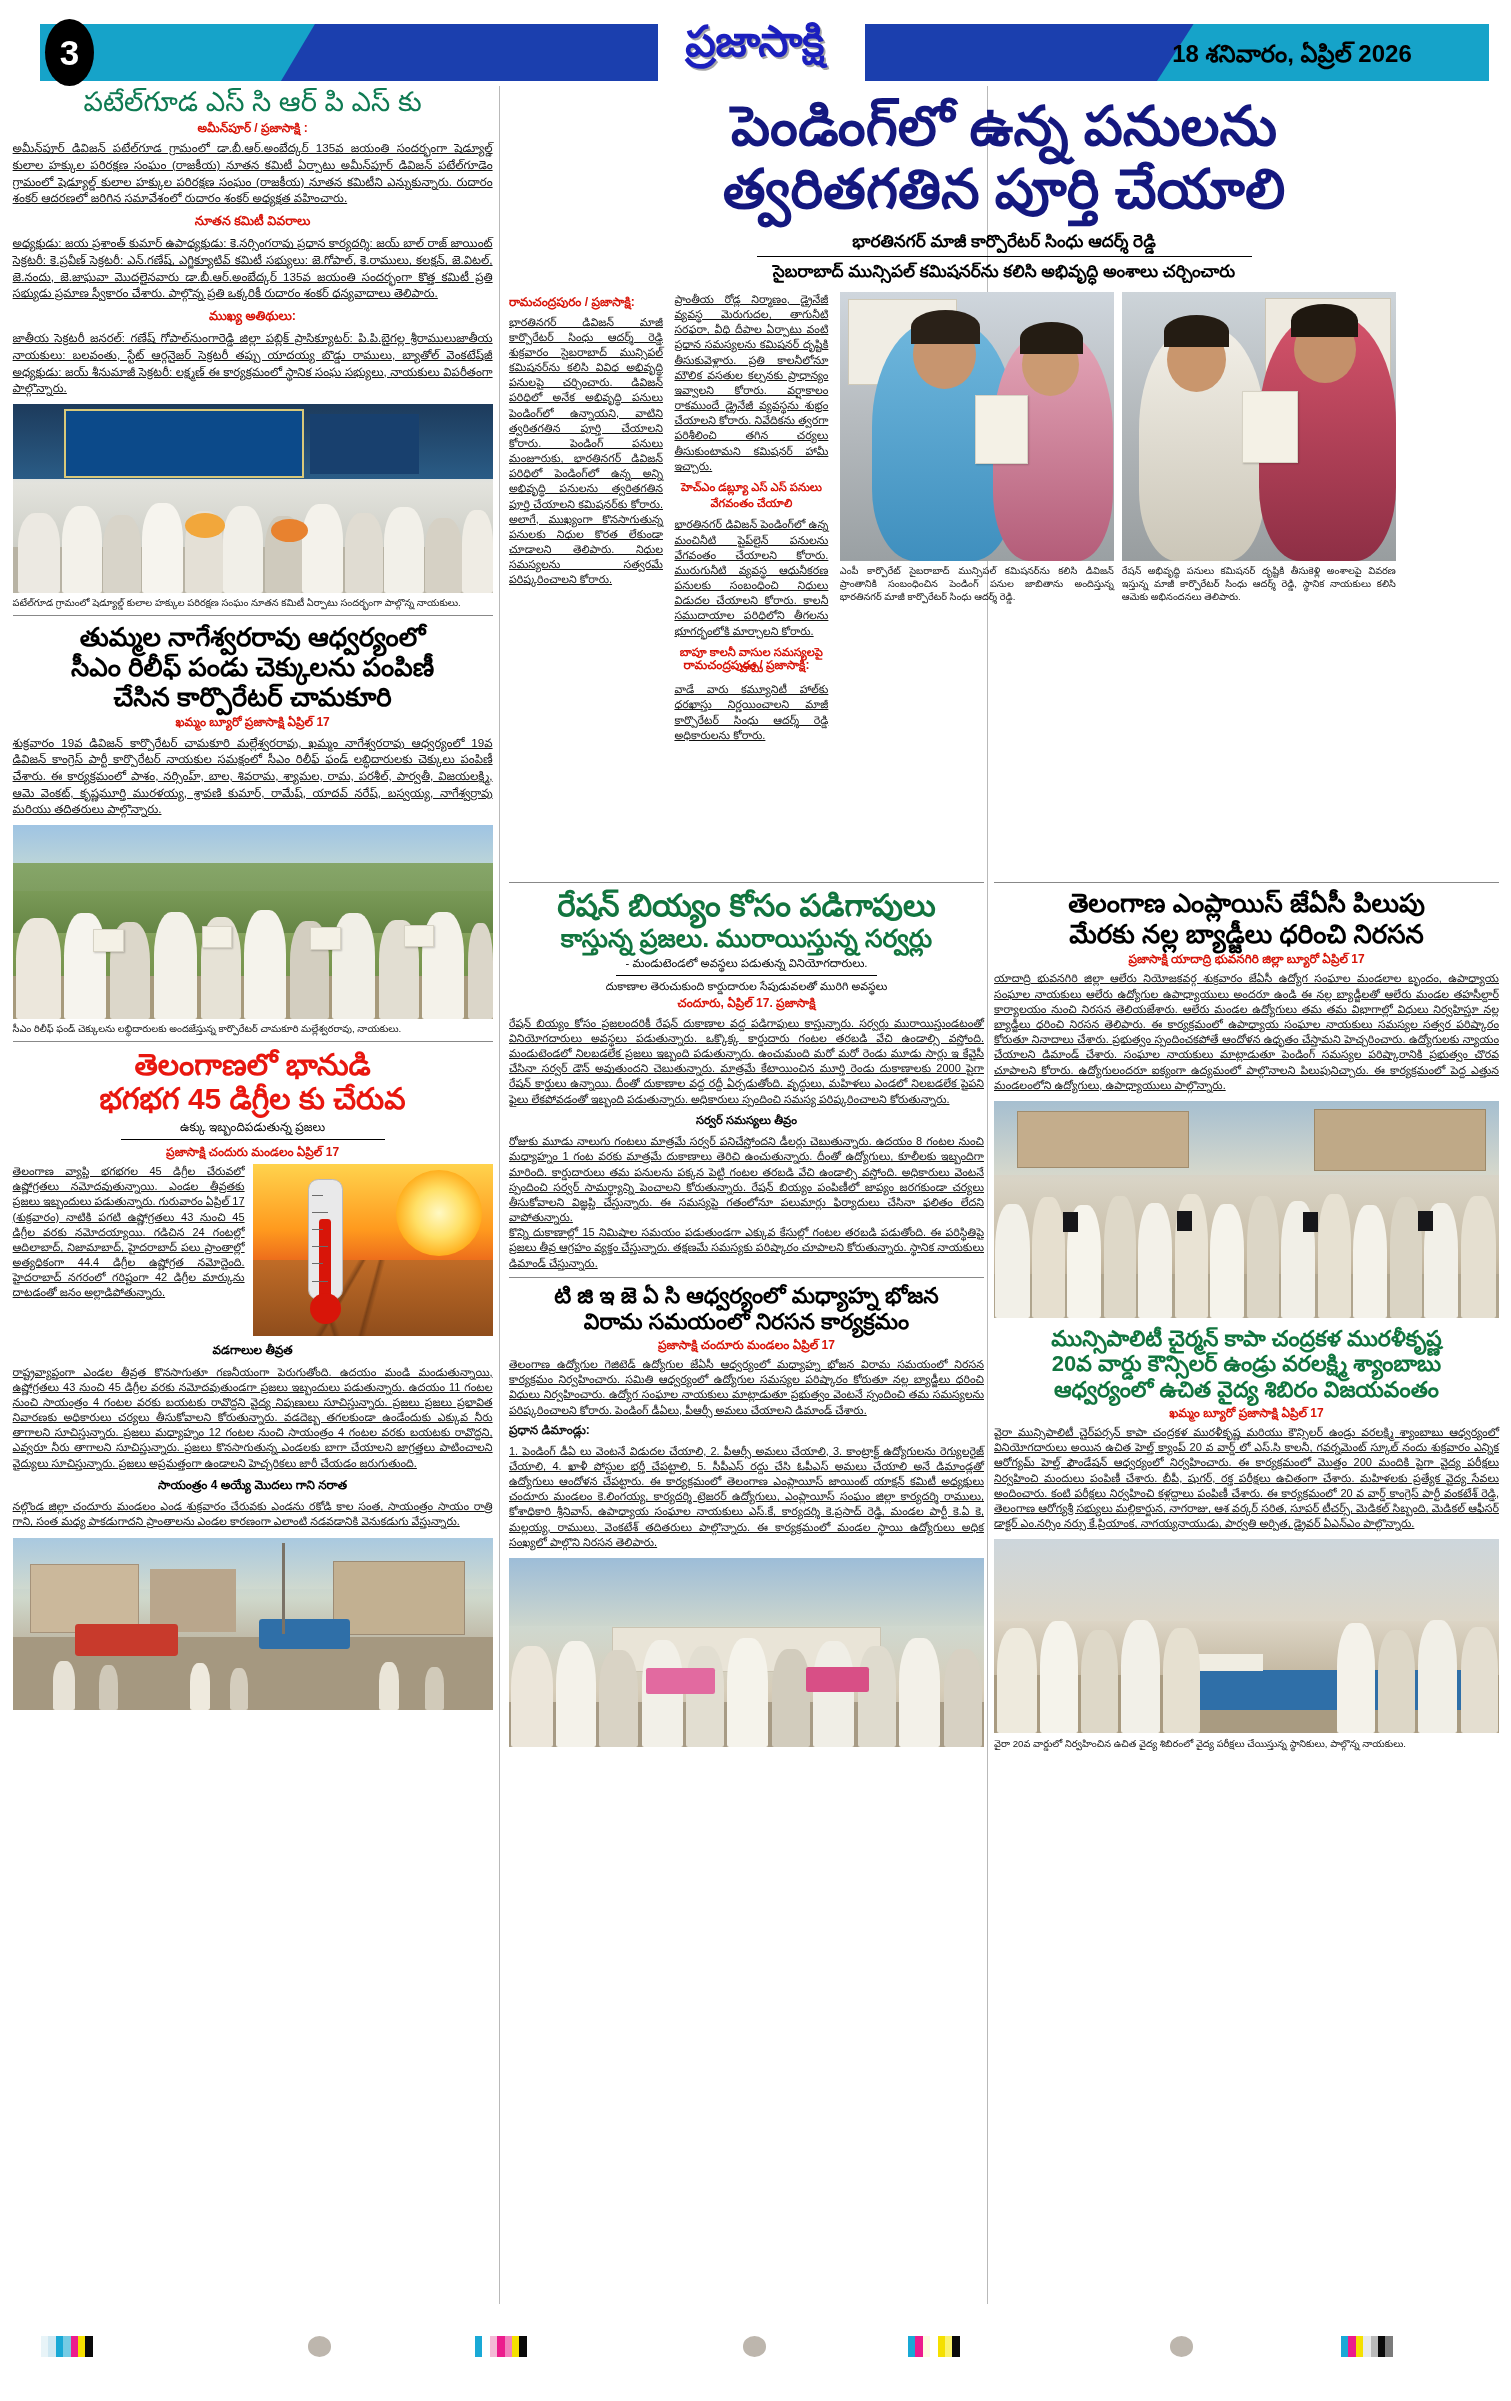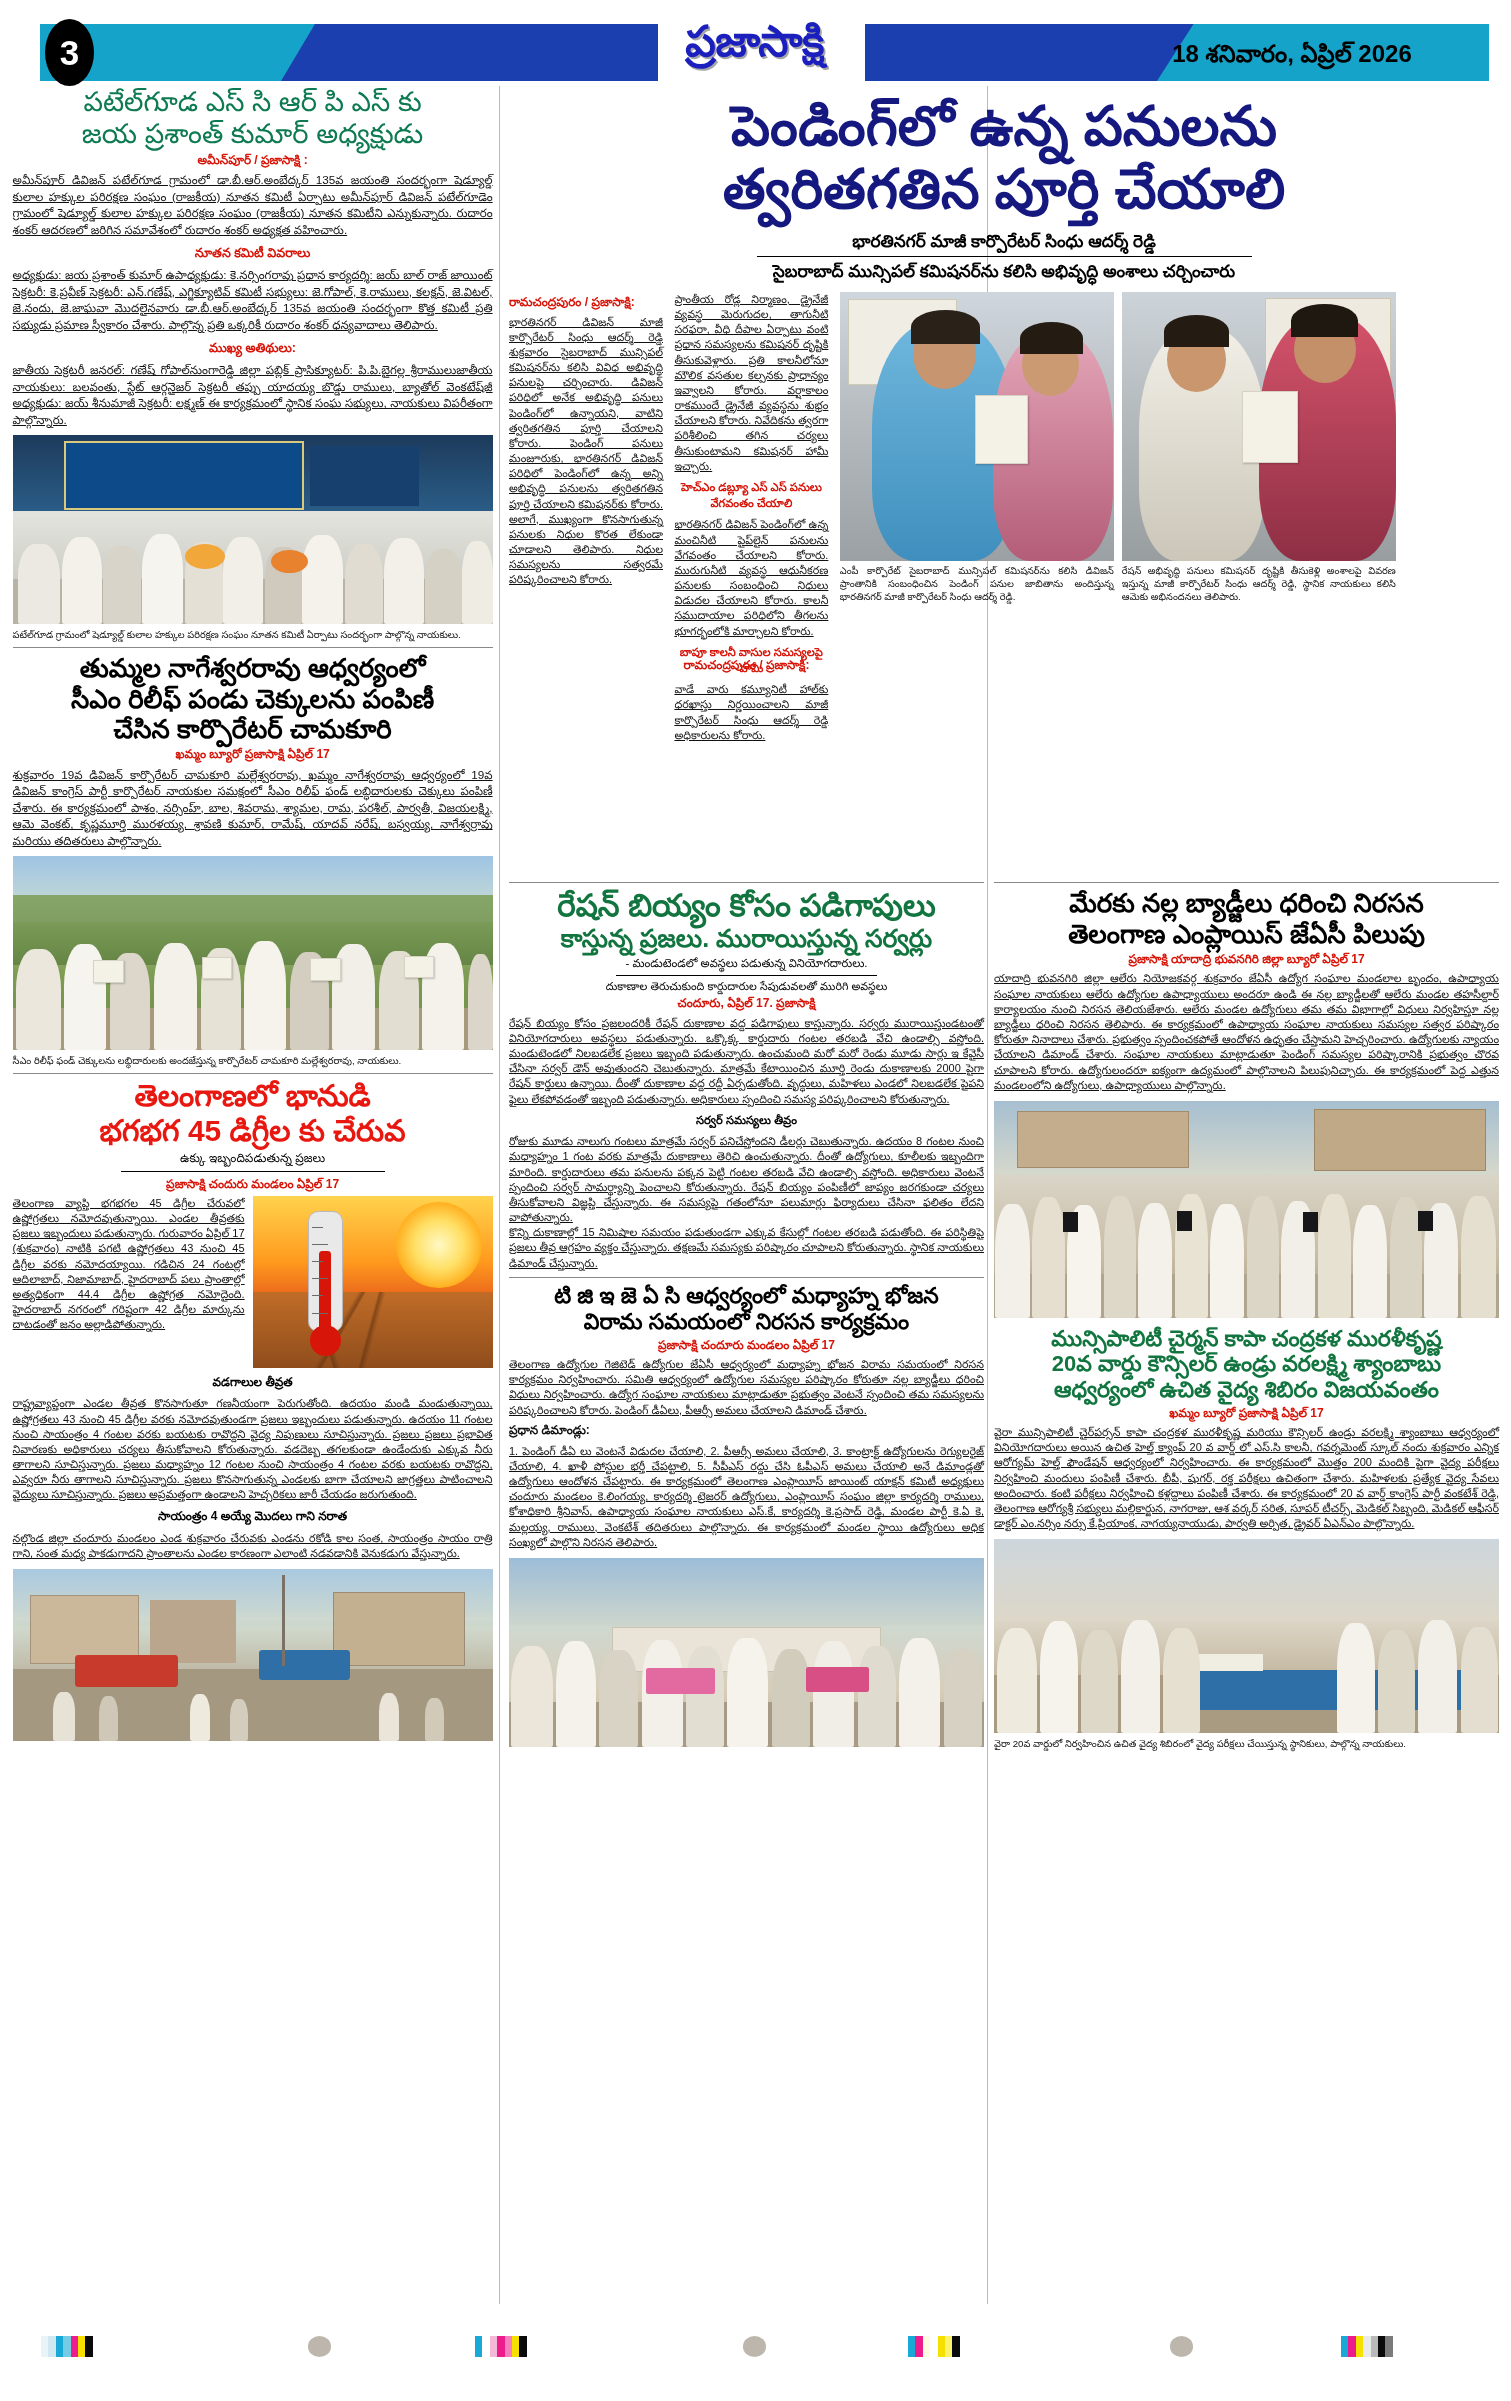--- a/index.html
+++ b/index.html
@@ -104,21 +104,20 @@
 
 <div class="page">
 
   <div class="vline" style="left:499px;  height:2218px;"></div>
   <div class="vline" style="left:987px; height:2218px;"></div>
 
   <div class="col col-left">
 
     <div>
       <div class="hl-green" style="font-size:27.4px;">పటేల్‌గూడ ఎస్ సి ఆర్ పి ఎస్ కు</div>
-      <div class="hl-green" style="font-size:27.4px;">జయ ప్రశాంత్ కుమార్ అధ్యక్షుడు</div>
       <div class="dateline">అమీన్‌పూర్ / ప్రజాసాక్షి :</div>
       <div class="body-txt">అమీన్‌పూర్ డివిజన్ పటేల్‌గూడ గ్రామంలో డా.బీ.ఆర్.అంబేద్కర్ 135వ జయంతి సందర్భంగా షెడ్యూల్డ్ కులాల హక్కుల పరిరక్షణ సంఘం (రాజకీయ) నూతన కమిటీ ఏర్పాటు అమీన్‌పూర్ డివిజన్ పటేల్‌గూడెం గ్రామంలో షెడ్యూల్డ్ కులాల హక్కుల పరిరక్షణ సంఘం (రాజకీయ) నూతన కమిటీని ఎన్నుకున్నారు. రుదారం శంకర్ ఆదరణలో జరిగిన సమావేశంలో రుదారం శంకర్ అధ్యక్షత వహించారు.</div>
       <div class="subhead-red">నూతన కమిటీ వివరాలు</div>
       <div class="body-txt">అధ్యక్షుడు: జయ ప్రశాంత్ కుమార్ ఉపాధ్యక్షుడు: కె.నర్సింగరావు ప్రధాన కార్యదర్శి: జయ్ బాల్ రాజ్ జాయింట్ సెక్రటరీ: కె.ప్రవీణ్ సెక్రటరీ: ఎన్.గణేష్, ఎగ్జిక్యూటివ్ కమిటీ సభ్యులు: జె.గోపాల్, కె.రాములు, కలక్షన్, జె.విటల్, జె.నందు, జె.జాఘవా మొదలైనవారు డా.బీ.ఆర్.అంబేద్కర్ 135వ జయంతి సందర్భంగా కొత్త కమిటీ ప్రతి సభ్యుడు ప్రమాణ స్వీకారం చేశారు. పాల్గొన్న ప్రతి ఒక్కరికీ రుదారం శంకర్ ధన్యవాదాలు తెలిపారు.</div>
       <div class="subhead-red">ముఖ్య అతిథులు:</div>
       <div class="body-txt">జాతీయ సెక్రటరీ జనరల్: గణేష్ గోపాల్‌నుంగారెడ్డి జిల్లా పబ్లిక్ ప్రాసిక్యూటర్: పి.పి.బైగల్ల శ్రీరాములుజాతీయ నాయకులు: బలవంతు, స్టేట్ ఆర్గనైజర్ సెక్రటరీ తప్పు యాదయ్య బొడ్డు రాములు, బ్యాతోల్ వెంకటేష్‌జీ అధ్యక్షుడు: జయ్ శీనుమాజీ సెక్రటరీ: లక్ష్మణ్ ఈ కార్యక్రమంలో స్థానిక సంఘ సభ్యులు, నాయకులు విపరీతంగా పాల్గొన్నారు.</div>
 
       <div class="photo ph-people" style="width:480px; height:189px; margin-top:6.9px;">
         <div style="position:absolute;left:0;top:0;right:0;height:40%;background:linear-gradient(#1d3b5c,#2a5c86);"></div>
         <div style="position:absolute;left:51px;top:5.7px;width:240px;height:69px;background:#0c4a8a;border:2.3px solid #d9c97a;"></div>
@@ -348,22 +347,22 @@
       </div>
       <div style="position:absolute;left:137px;bottom:53px;width:69px;height:26px;background:#e26aa0;border-radius:2.3px;"></div>
       <div style="position:absolute;left:297px;bottom:55px;width:63px;height:25px;background:#d84f86;border-radius:2.3px;"></div>
     </div>
   </div>
 
   <div style="position:absolute; left:994px; top:790px; width:505px;">
     <div class="rule"></div>
 
     <div>
+      <div class="hl-black" style="font-size:26px;">తెలంగాణ ఎంప్లాయిస్ జేఏసీ పిలుపు</div>
       <div class="hl-black" style="font-size:26px;">మేరకు నల్ల బ్యాడ్జీలు ధరించి నిరసన</div>
-      <div class="hl-black" style="font-size:26px;">తెలంగాణ ఎంప్లాయిస్ జేఏసీ పిలుపు</div>
       <div class="dateline">ప్రజాసాక్షి యాదాద్రి భువనగిరి జిల్లా బ్యూరో ఏప్రిల్ 17</div>
       <div class="body-txt sm">యాదాద్రి భువనగిరి జిల్లా ఆలేరు నియోజకవర్గ శుక్రవారం జేఏసీ ఉద్యోగ సంఘాల మండలాల బృందం, ఉపాధ్యాయ సంఘాల నాయకులు ఆలేరు ఉద్యోగుల ఉపాధ్యాయులు అందరూ ఉండి ఈ నల్ల బ్యాడ్జీలతో ఆలేరు మండల తహసీల్దార్ కార్యాలయం నుంచి నిరసన తెలియజేశారు. ఆలేరు మండల ఉద్యోగులు తమ తమ విభాగాల్లో విధులు నిర్వహిస్తూ నల్ల బ్యాడ్జీలు ధరించి నిరసన తెలిపారు. ఈ కార్యక్రమంలో ఉపాధ్యాయ సంఘాల నాయకులు సమస్యల సత్వర పరిష్కారం కోరుతూ నినాదాలు చేశారు. ప్రభుత్వం స్పందించకపోతే ఆందోళన ఉధృతం చేస్తామని హెచ్చరించారు. ఉద్యోగులకు న్యాయం చేయాలని డిమాండ్ చేశారు. సంఘాల నాయకులు మాట్లాడుతూ పెండింగ్ సమస్యల పరిష్కారానికి ప్రభుత్వం చొరవ చూపాలని కోరారు. ఉద్యోగులందరూ ఐక్యంగా ఉద్యమంలో పాల్గొనాలని పిలుపునిచ్చారు. ఈ కార్యక్రమంలో పెద్ద ఎత్తున మండలంలోని ఉద్యోగులు, ఉపాధ్యాయులు పాల్గొన్నారు.</div>
 
       <div class="photo ph-camp" style="width:505px;height:217px;margin-top:8px;">
         <div style="position:absolute;left:0;top:0;right:0;height:34%;background:linear-gradient(#a6bfd0,#d6d8cc);"></div>
         <div style="position:absolute;left:0;bottom:0;right:0;height:20%;background:#b0a punkt;"></div>
         <div style="position:absolute;left:0;bottom:0;right:0;height:20%;background:#b0a58e;"></div>
         <div style="position:absolute;left:23px;top:10.3px;width:172px;height:57px;background:#c4ad8c;border:1.1px solid #a08c6d;"></div>
         <div style="position:absolute;left:320px;top:8px;width:172px;height:62px;background:#bfa987;border:1.1px solid #9c8868;"></div>
         <div class="crowd" style="height:66%;">

